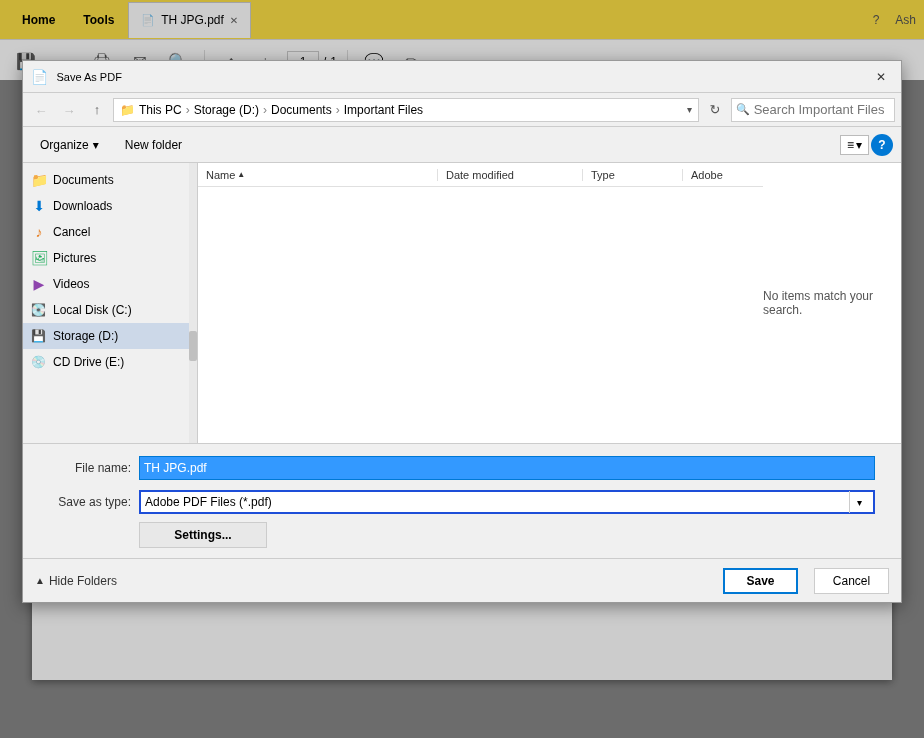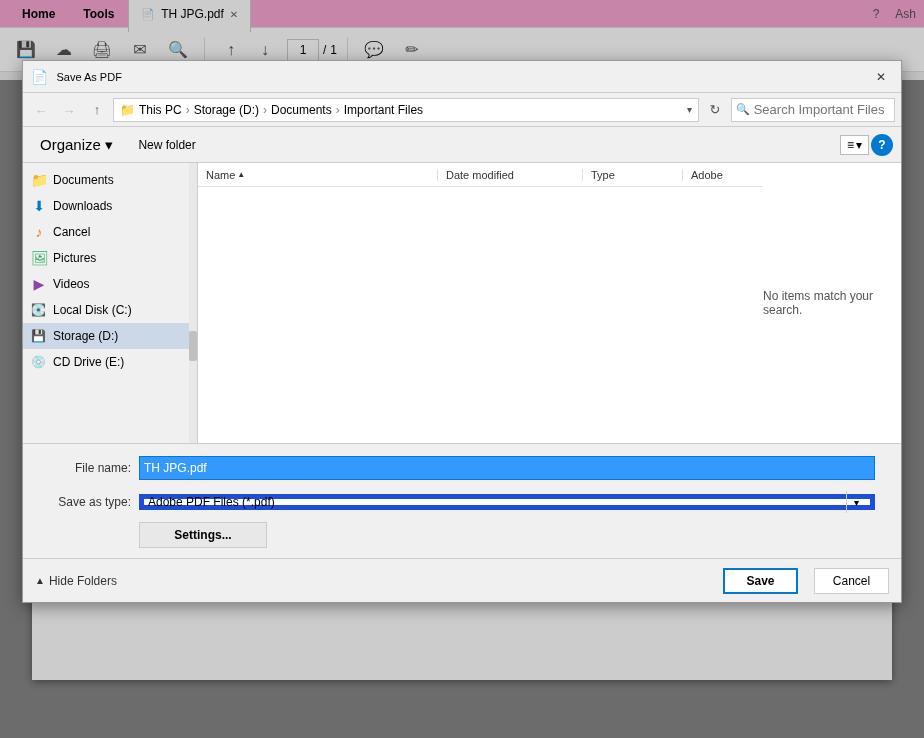--- a/index.html
+++ b/index.html
@@ -10,23 +10,23 @@
       width: 924px;
       height: 738px;
       overflow: hidden;
       position: relative;
     }
 
     
     .app-titlebar {
       display: flex;
       align-items: center;
-      background: #f9a8d4;
+      background: #fde047;
       border-bottom: 1px solid #ddd;
-      height: 28px;
+      height: 40px;
       padding: 0 8px;
     }
     .tab-item {
       display: flex;
       align-items: center;
       padding: 0 12px;
       height: 36px;
       border: 1px solid #ccc;
       border-bottom: none;
       background: white;
@@ -272,21 +272,21 @@
       border-bottom: 1px solid #ccc;
     }
     .organize-btn {
       display: flex;
       align-items: center;
       gap: 4px;
       padding: 2px 8px;
       border: 1px solid transparent;
       background: transparent;
       cursor: pointer;
-      font-size: 15px;
+      font-size: 12px;
     }
     .new-folder-btn {
       padding: 2px 8px;
       border: 1px solid transparent;
       background: transparent;
       cursor: pointer;
       font-size: 12px;
     }
     .view-controls {
       margin-left: auto;
@@ -422,22 +422,22 @@
       flex: 1;
       height: 24px;
       border: 1px solid #0078d4;
       background: white;
       padding: 0 4px;
       font-size: 12px;
       outline: none;
     }
     .form-select-wrapper {
       flex: 1;
-      height: 16px;
-      border: 5px solid #1d4ed8;
+      height: 24px;
+      border: 2px solid #1d4ed8;
       background: white;
       display: flex;
       align-items: center;
       padding: 0 4px;
       font-size: 12px;
       position: relative;
     }
     .form-select-text { flex: 1; }
     .form-select-chevron {
       width: 20px;

